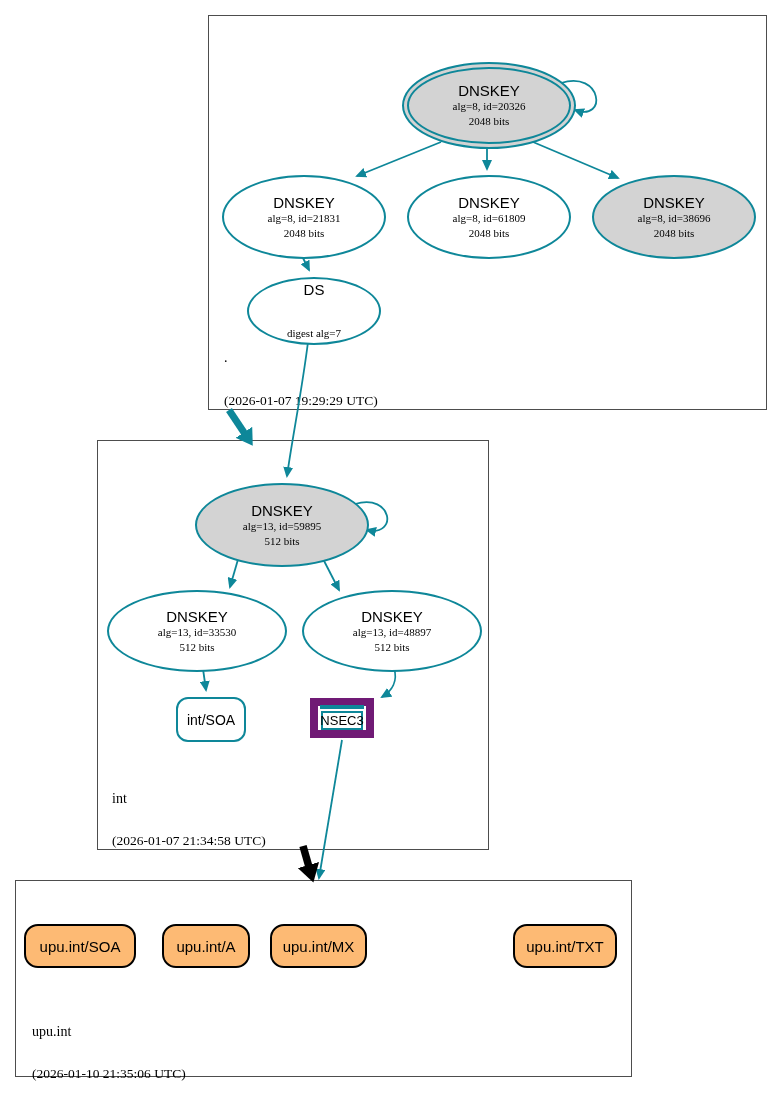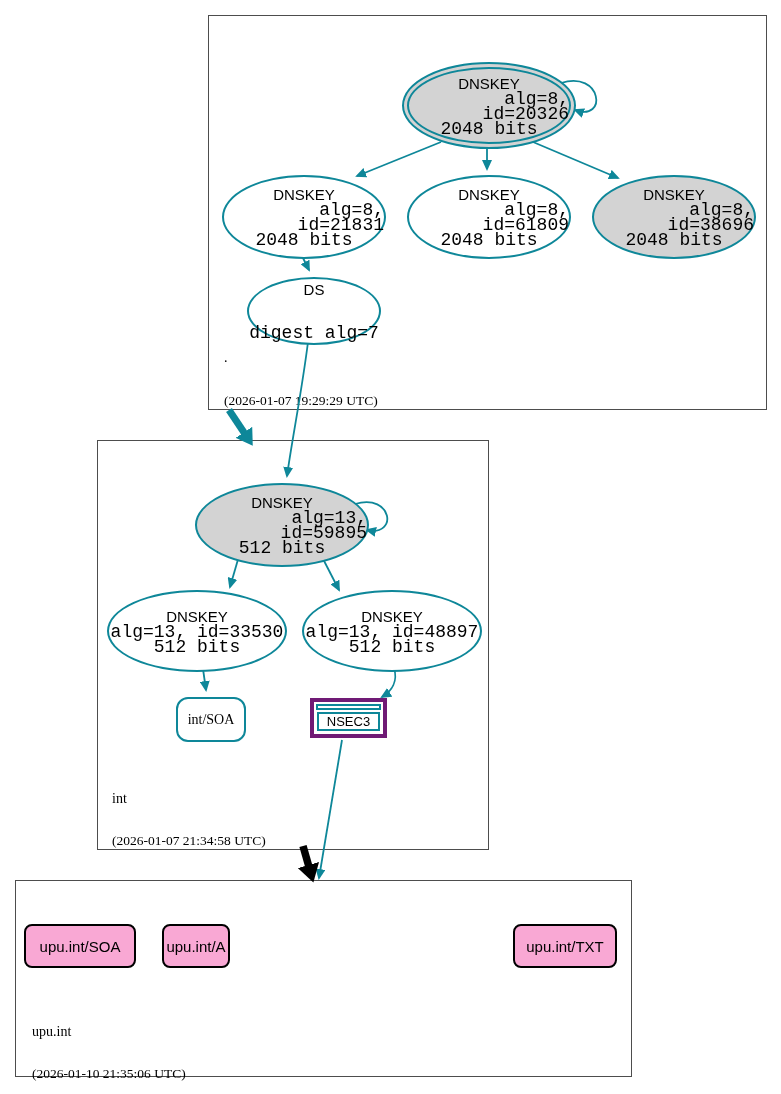--- a/index.html
+++ b/index.html
@@ -7,31 +7,31 @@
           font-family:"Liberation Serif",serif;color:#000;}
   .zonebox{position:absolute;border:1px solid #4d4d4d;background:transparent;}
   #edges{position:absolute;left:0;top:0;width:781px;height:1094px;pointer-events:none;}
   .node{position:absolute;display:flex;flex-direction:column;align-items:center;
         justify-content:center;text-align:center;background:#fff;}
   .ellipse{border:2px solid #0e8799;border-radius:50%;text-align:right;}
   .gray{background:#d3d3d3;}
   .inner-ellipse{position:absolute;inset:3px;border:2px solid #0e8799;border-radius:50%;
         display:flex;flex-direction:column;align-items:center;justify-content:center;}
   .nt{font-family:"Liberation Sans",sans-serif;font-size:15px;line-height:17px;}
-  .nd{font-family:Liberation Mono, monospace;font-size:18px;line-height:15px;}
-  .rr{border:2px solid #0e8799;border-radius:12px;font-family:Liberation Serif, serif;
+  .nd{font-family:Liberation Serif, serif;font-size:11px;line-height:15px;}
+  .rr{border:2px solid #0e8799;border-radius:12px;font-family:Liberation Sans, sans-serif;
       font-size:14px;}
-  .rrset{position:absolute;top:924px;height:44px;border:2px solid #000;border-radius:8px;
-      background:#f9a8d4;display:flex;align-items:center;justify-content:center;
+  .rrset{position:absolute;top:924px;height:44px;border:2px solid #000;border-radius:14px;
+      background:#fdba74;display:flex;align-items:center;justify-content:center;
       font-family:"Liberation Sans",sans-serif;font-size:15px;box-sizing:border-box;}
   .zlabel{position:absolute;font-family:"Liberation Serif",serif;font-size:14px;}
   .zts{position:absolute;font-family:"Liberation Serif",serif;font-size:13.5px;margin-top:16px;}
-  .nsec3-outer{position:absolute;left:310px;top:698px;width:77px;height:40px;
-      border:4px solid #701a75;background:#fff;box-sizing:border-box;
-      display:flex;flex-direction:column;}
+  .nsec3-outer{position:absolute;left:310px;top:698px;width:64px;height:40px;
+      border:8px solid #701a75;background:#fff;box-sizing:border-box;
+      display:flex;flex-direction:column;justify-content:center;}
   .nsec3-strip{margin:2px 2px 0 2px;height:5px;border:2px solid #0e8799;}
   .nsec3-label{margin:2px 3px 3px 3px;border:2px solid #0e8799;flex:1;
       display:flex;align-items:center;justify-content:center;
       font-family:"Liberation Sans",sans-serif;font-size:13px;}
 </style>
 </head>
 <body>
 
 <div id="canvas">
 
@@ -130,20 +130,23 @@
   </div>
 
   <div class="nsec3-outer">
     <div class="nsec3-strip"></div>
     <div class="nsec3-label">NSEC3</div>
   </div>
 
   <div class="rrset" style="left:24px;width:112px;">
     <span>upu.int/SOA</span>
   </div>
-  <div class="rrset" style="left:162px;width:68px;">
+  <div class="rrset" style="left:162px;width:88px;">
     <span>upu.int/A</span>
+  </div>
+  <div class="rrset" style="left:270px;width:97px;">
+    <span>upu.int/MX</span>
   </div>
   <div class="rrset" style="left:513px;width:104px;">
     <span>upu.int/TXT</span>
   </div>
 
 </div>
 
 </body></html>

